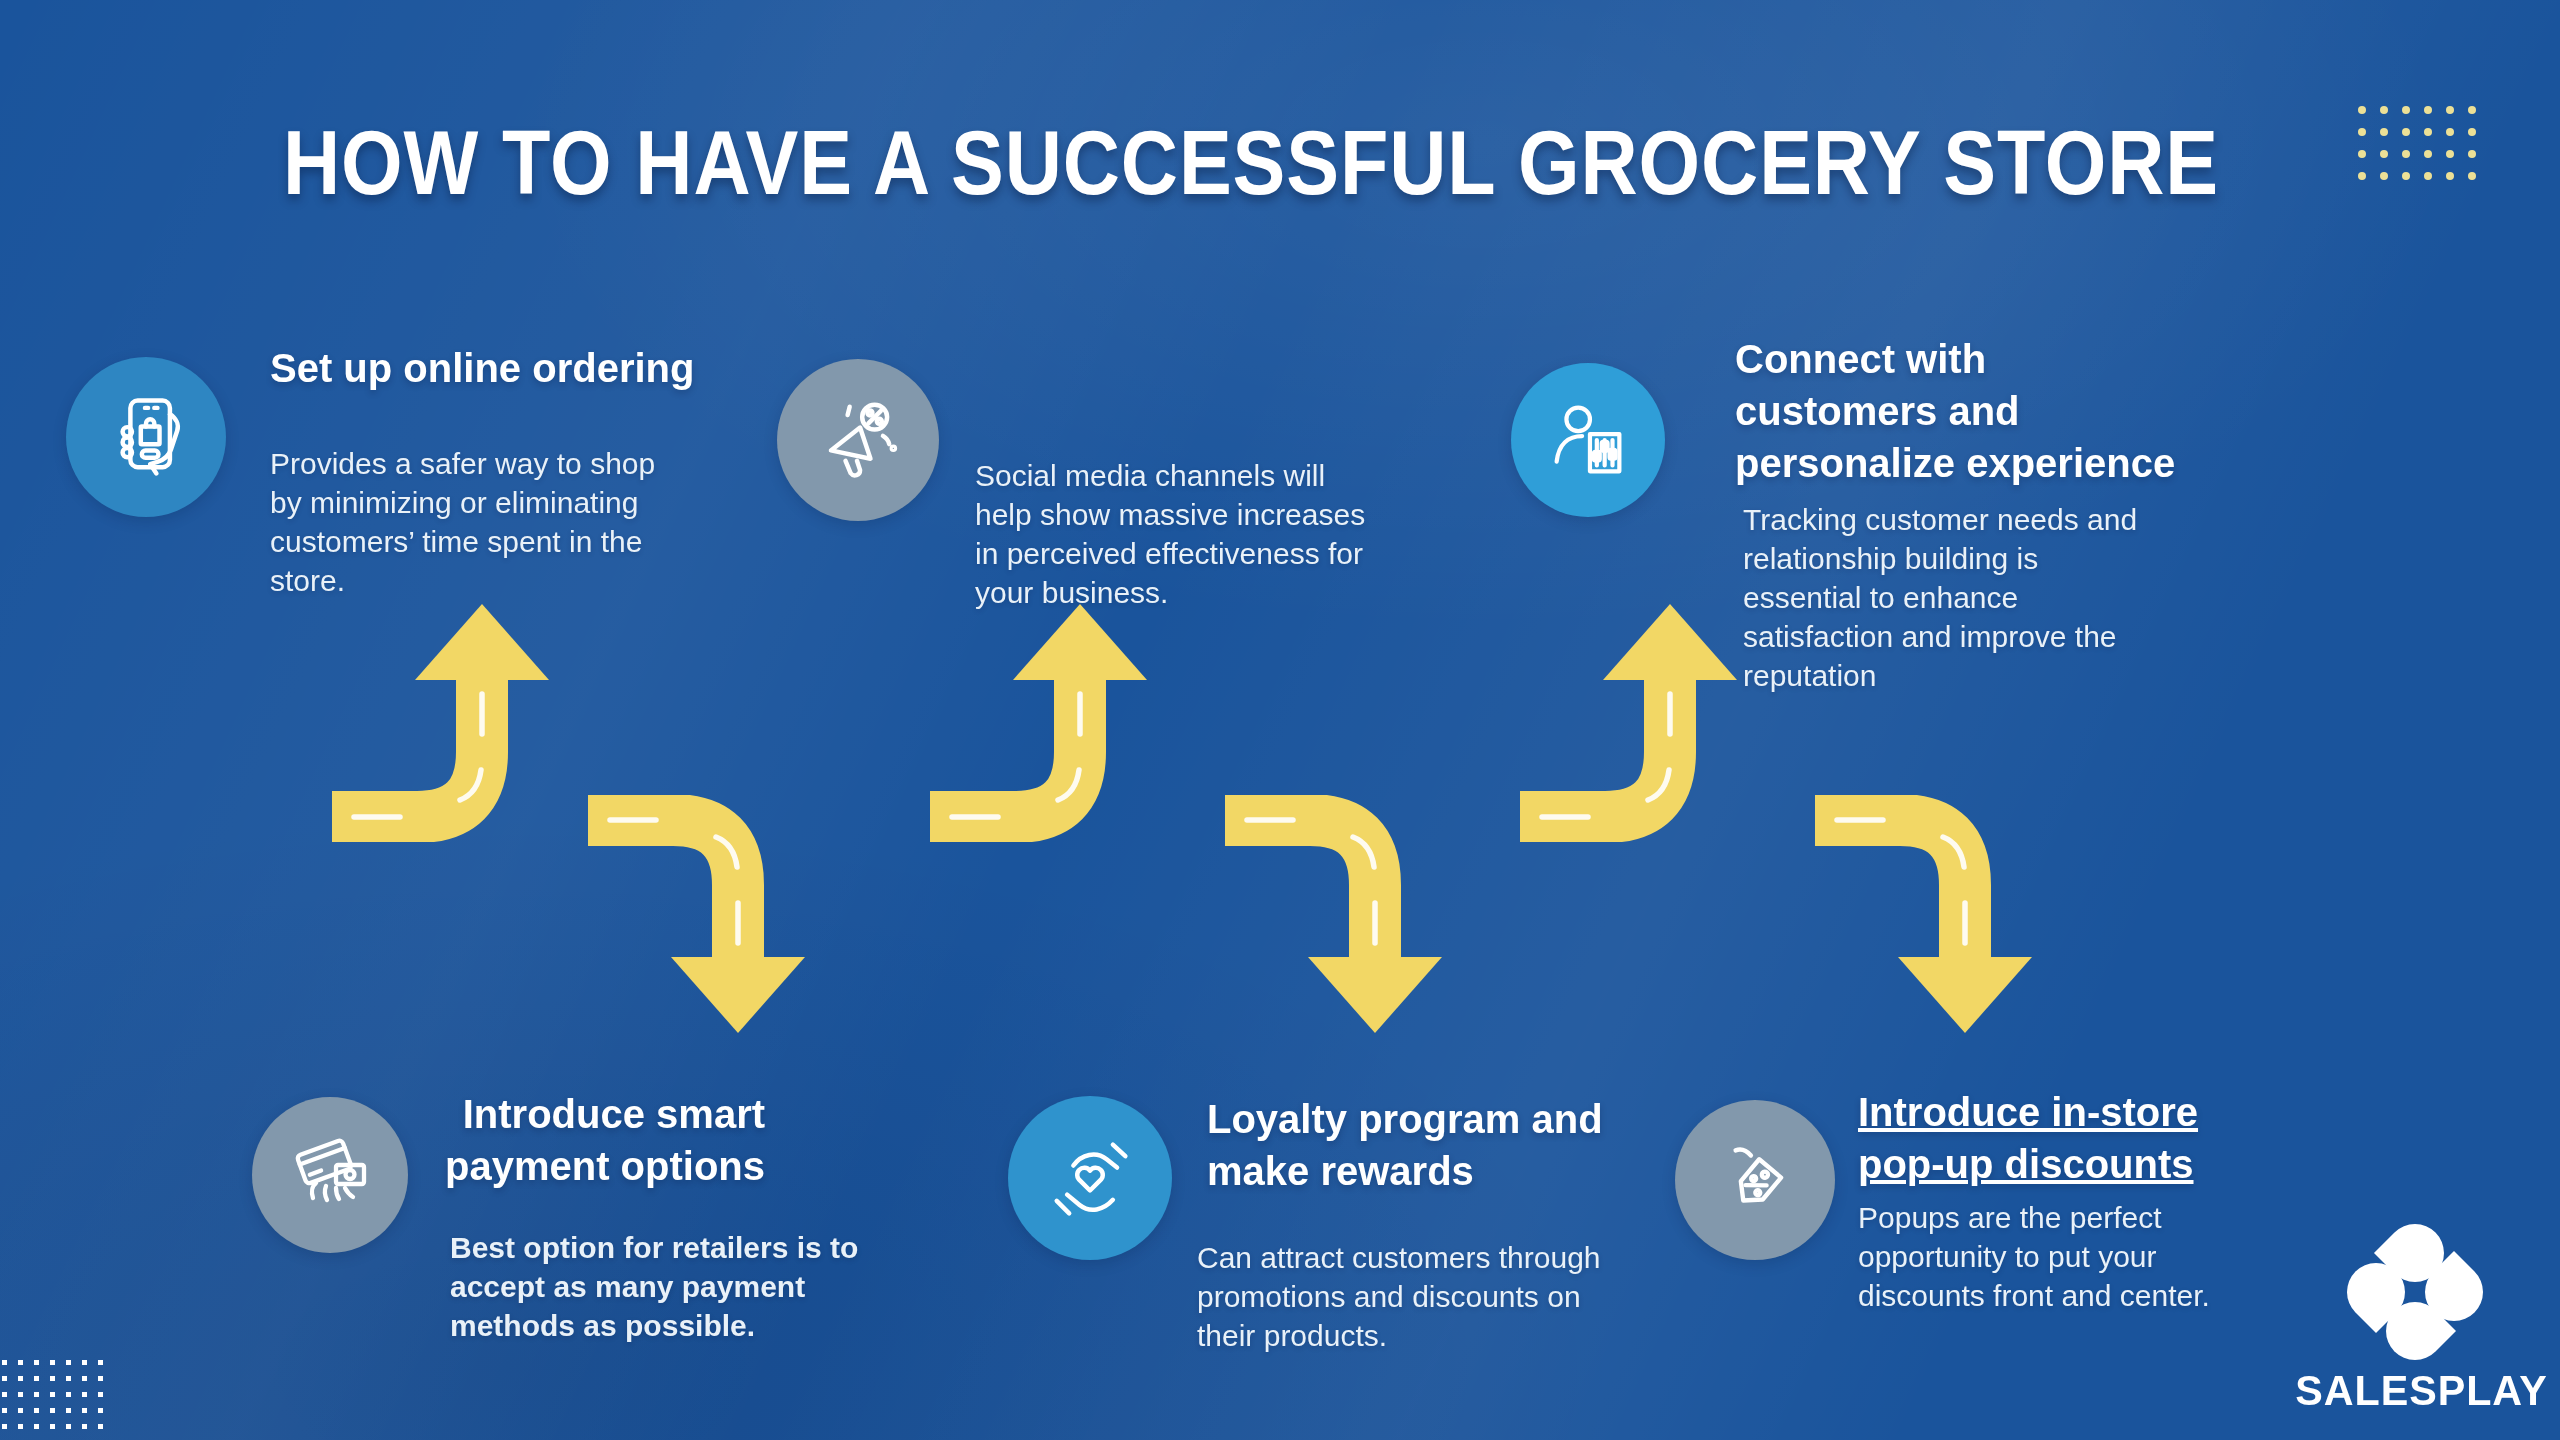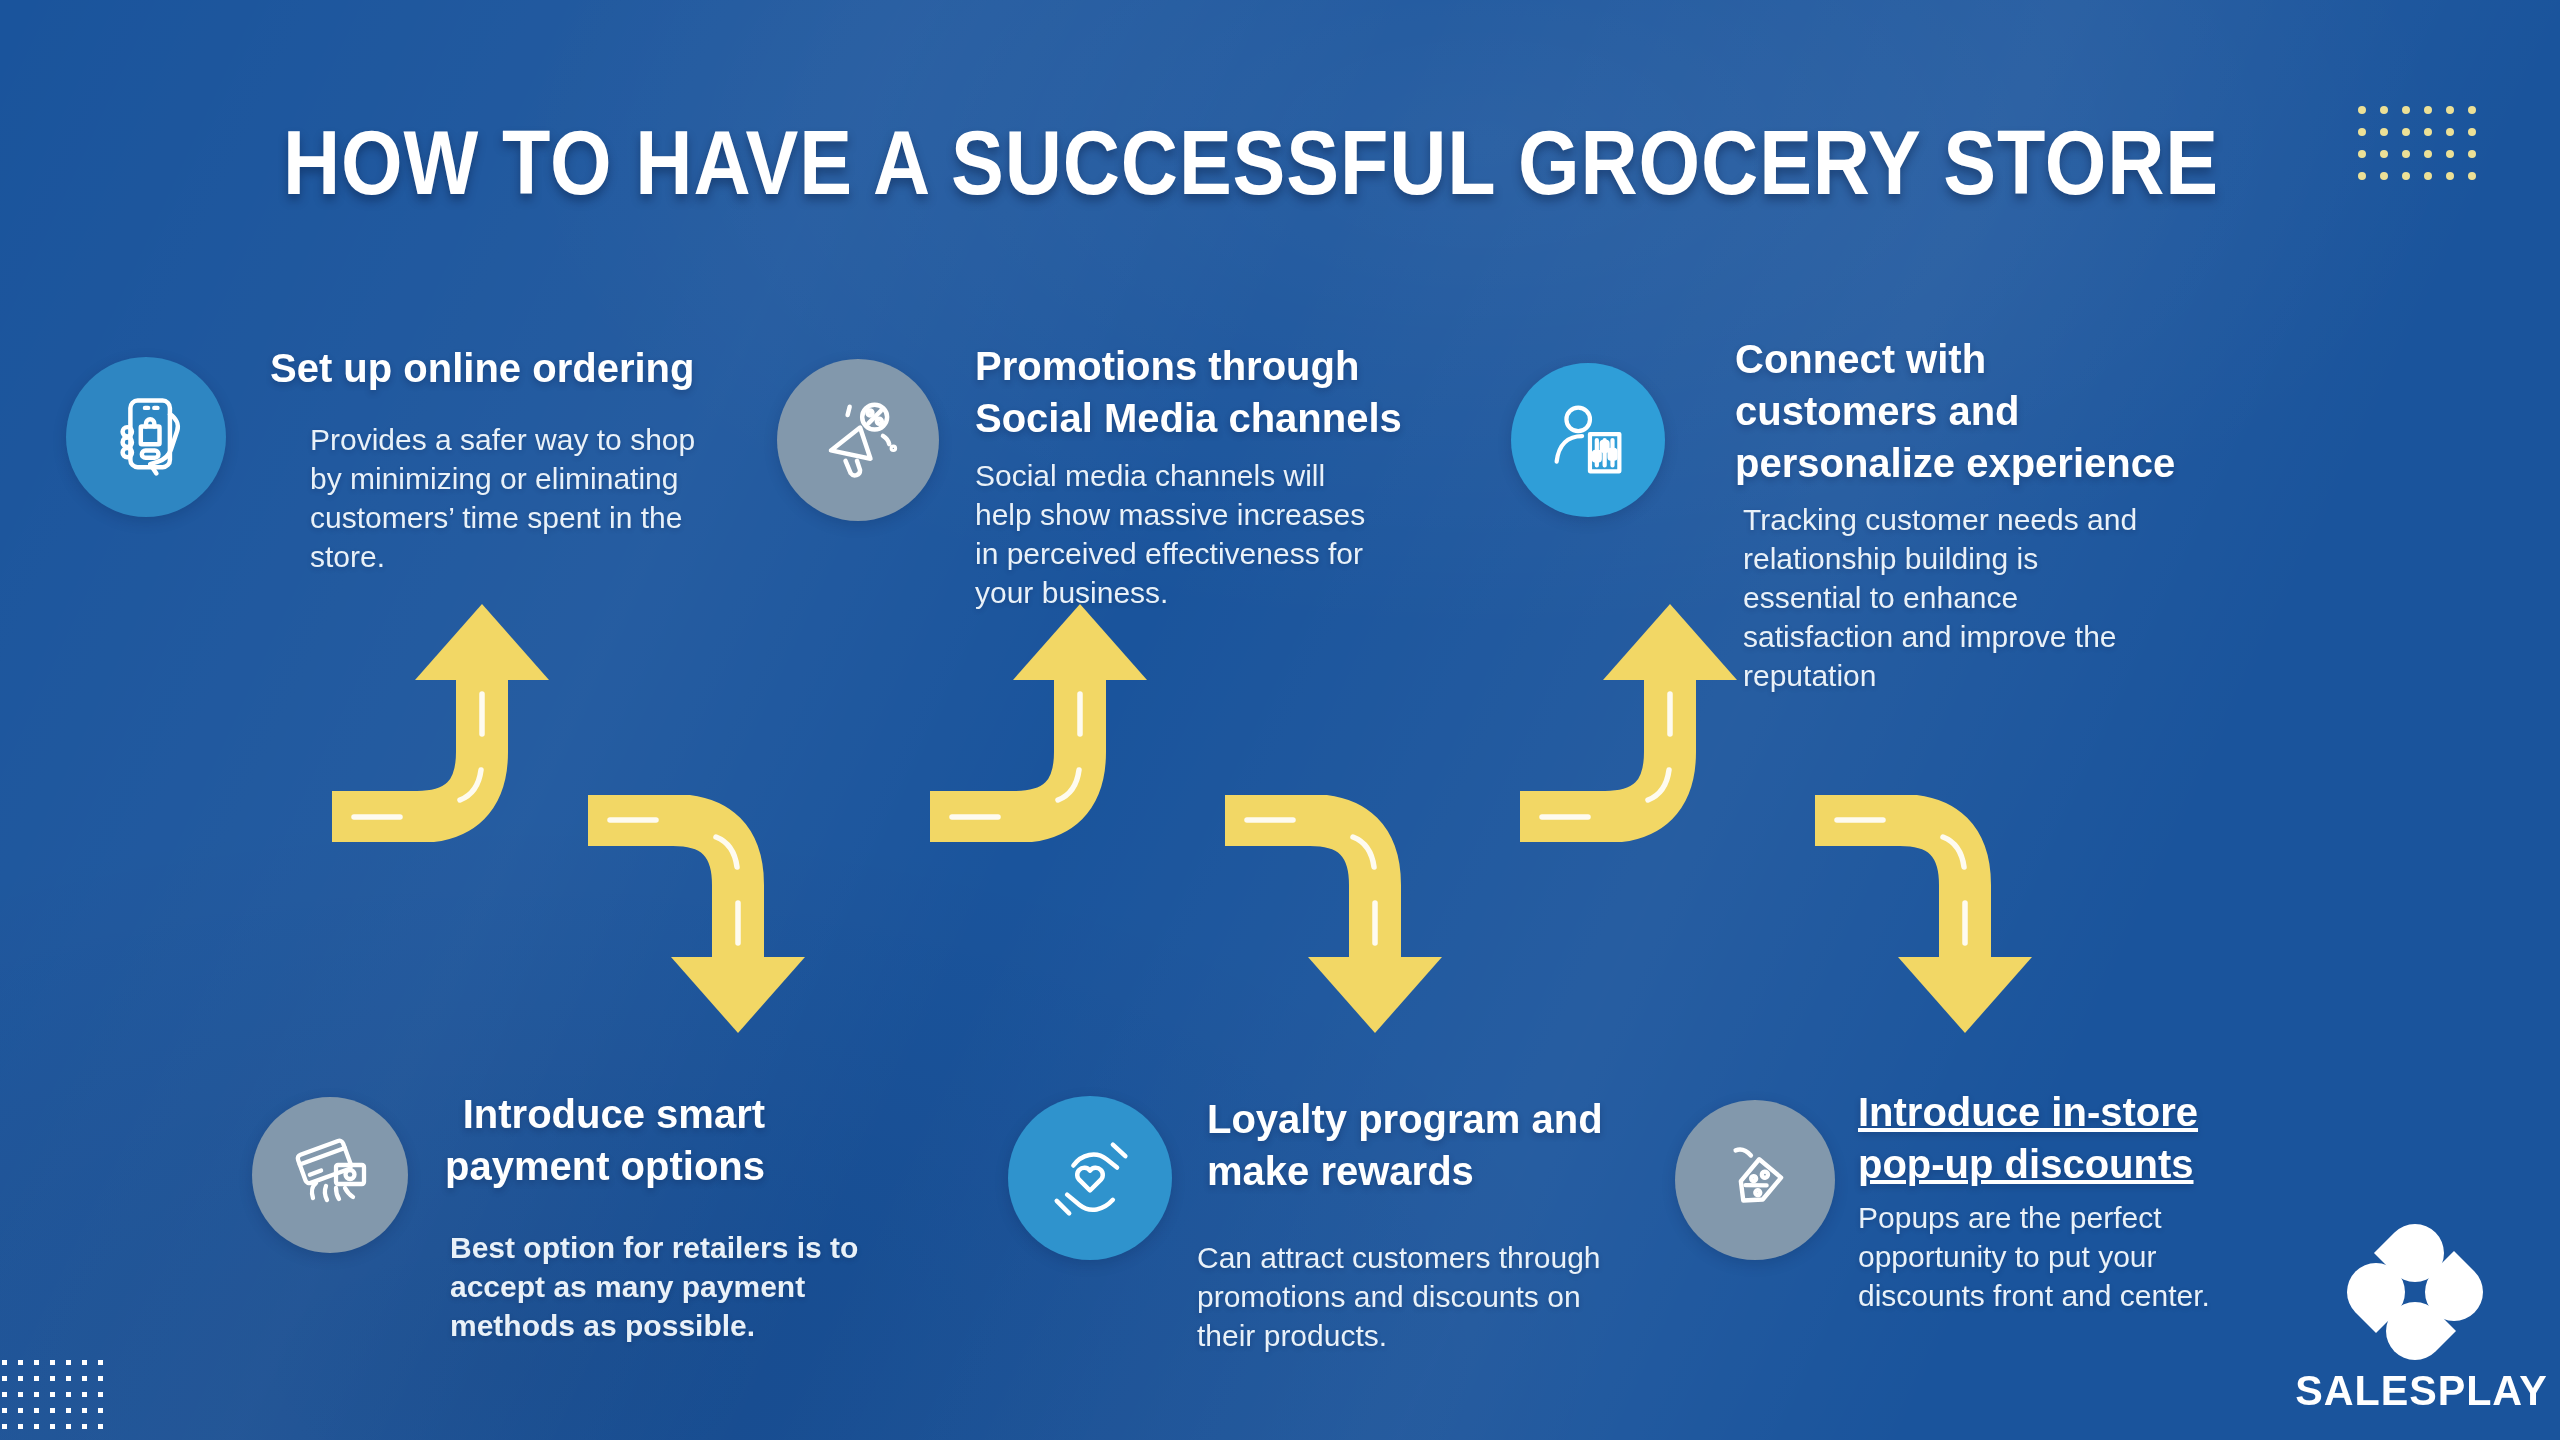--- a/index.html
+++ b/index.html
@@ -128,40 +128,38 @@
       <rect x="45" y="40" width="18" height="17" rx="1"></rect>
       <path d="M50 40v-3a4 4 0 0 1 8 0v3"></path>
       <rect x="46" y="63" width="16" height="7" rx="3.5"></rect>
       <circle cx="32" cy="45" r="4.5"></circle>
       <circle cx="32" cy="55" r="4.5"></circle>
       <circle cx="32" cy="65" r="4.5"></circle>
       <path d="M73 28c6 4 9 10 7 16l-6 18c-2 6-7 10-13 12l-7 2 6 9"></path>
     </svg>
   </div>
   <div class="step-title" style="left:270px;top:342px;">Set up online ordering</div>
-  <div class="step-desc" style="left:270px;top:420px;margin-left:40px;">Provides a safer way to shop
+  <div class="step-desc" style="left:270px;top:444px;">Provides a safer way to shop
 by minimizing or eliminating
 customers’ time spent in the
 store.</div>
 
   <div class="step-circle" style="left:777px;top:359px;width:162px;height:162px;background:#8298AC;">
     <svg class="licon" width="104" height="104" viewBox="0 0 100 100">
       <path d="M24 60 L52 38 L62 68 Z"></path>
       <path d="M38 70 l5 12 a5 5 0 0 0 9 -3 l-3 -9"></path>
       <circle cx="66" cy="28" r="12"></circle>
       <circle cx="61.5" cy="24" r="2.4"></circle>
       <circle cx="70.5" cy="32" r="2.4"></circle>
       <path d="M60 34 L72 22"></path>
       <path d="M42 18 l-2 8"></path>
       <path d="M74 46 q5 3 6 8"></path>
       <circle cx="84" cy="58" r="1.5"></circle>
     </svg>
   </div>
-  <div class="step-title" style="left:975px;top:340px;">Promotions through
-Social Media channels</div>
   <div class="step-desc" style="left:975px;top:456px;">Social media channels will
 help show massive increases
 in perceived effectiveness for
 your business.</div>
 
   <div class="step-circle" style="left:1511px;top:363px;width:154px;height:154px;background:#2F9ED8;">
     <svg class="licon" width="98" height="98" viewBox="0 0 100 100">
       <circle cx="40" cy="29" r="12"></circle>
       <path d="M18 72 c2 -18 12 -26 26 -26"></path>
       <rect x="52" y="44" width="30" height="38"></rect>

